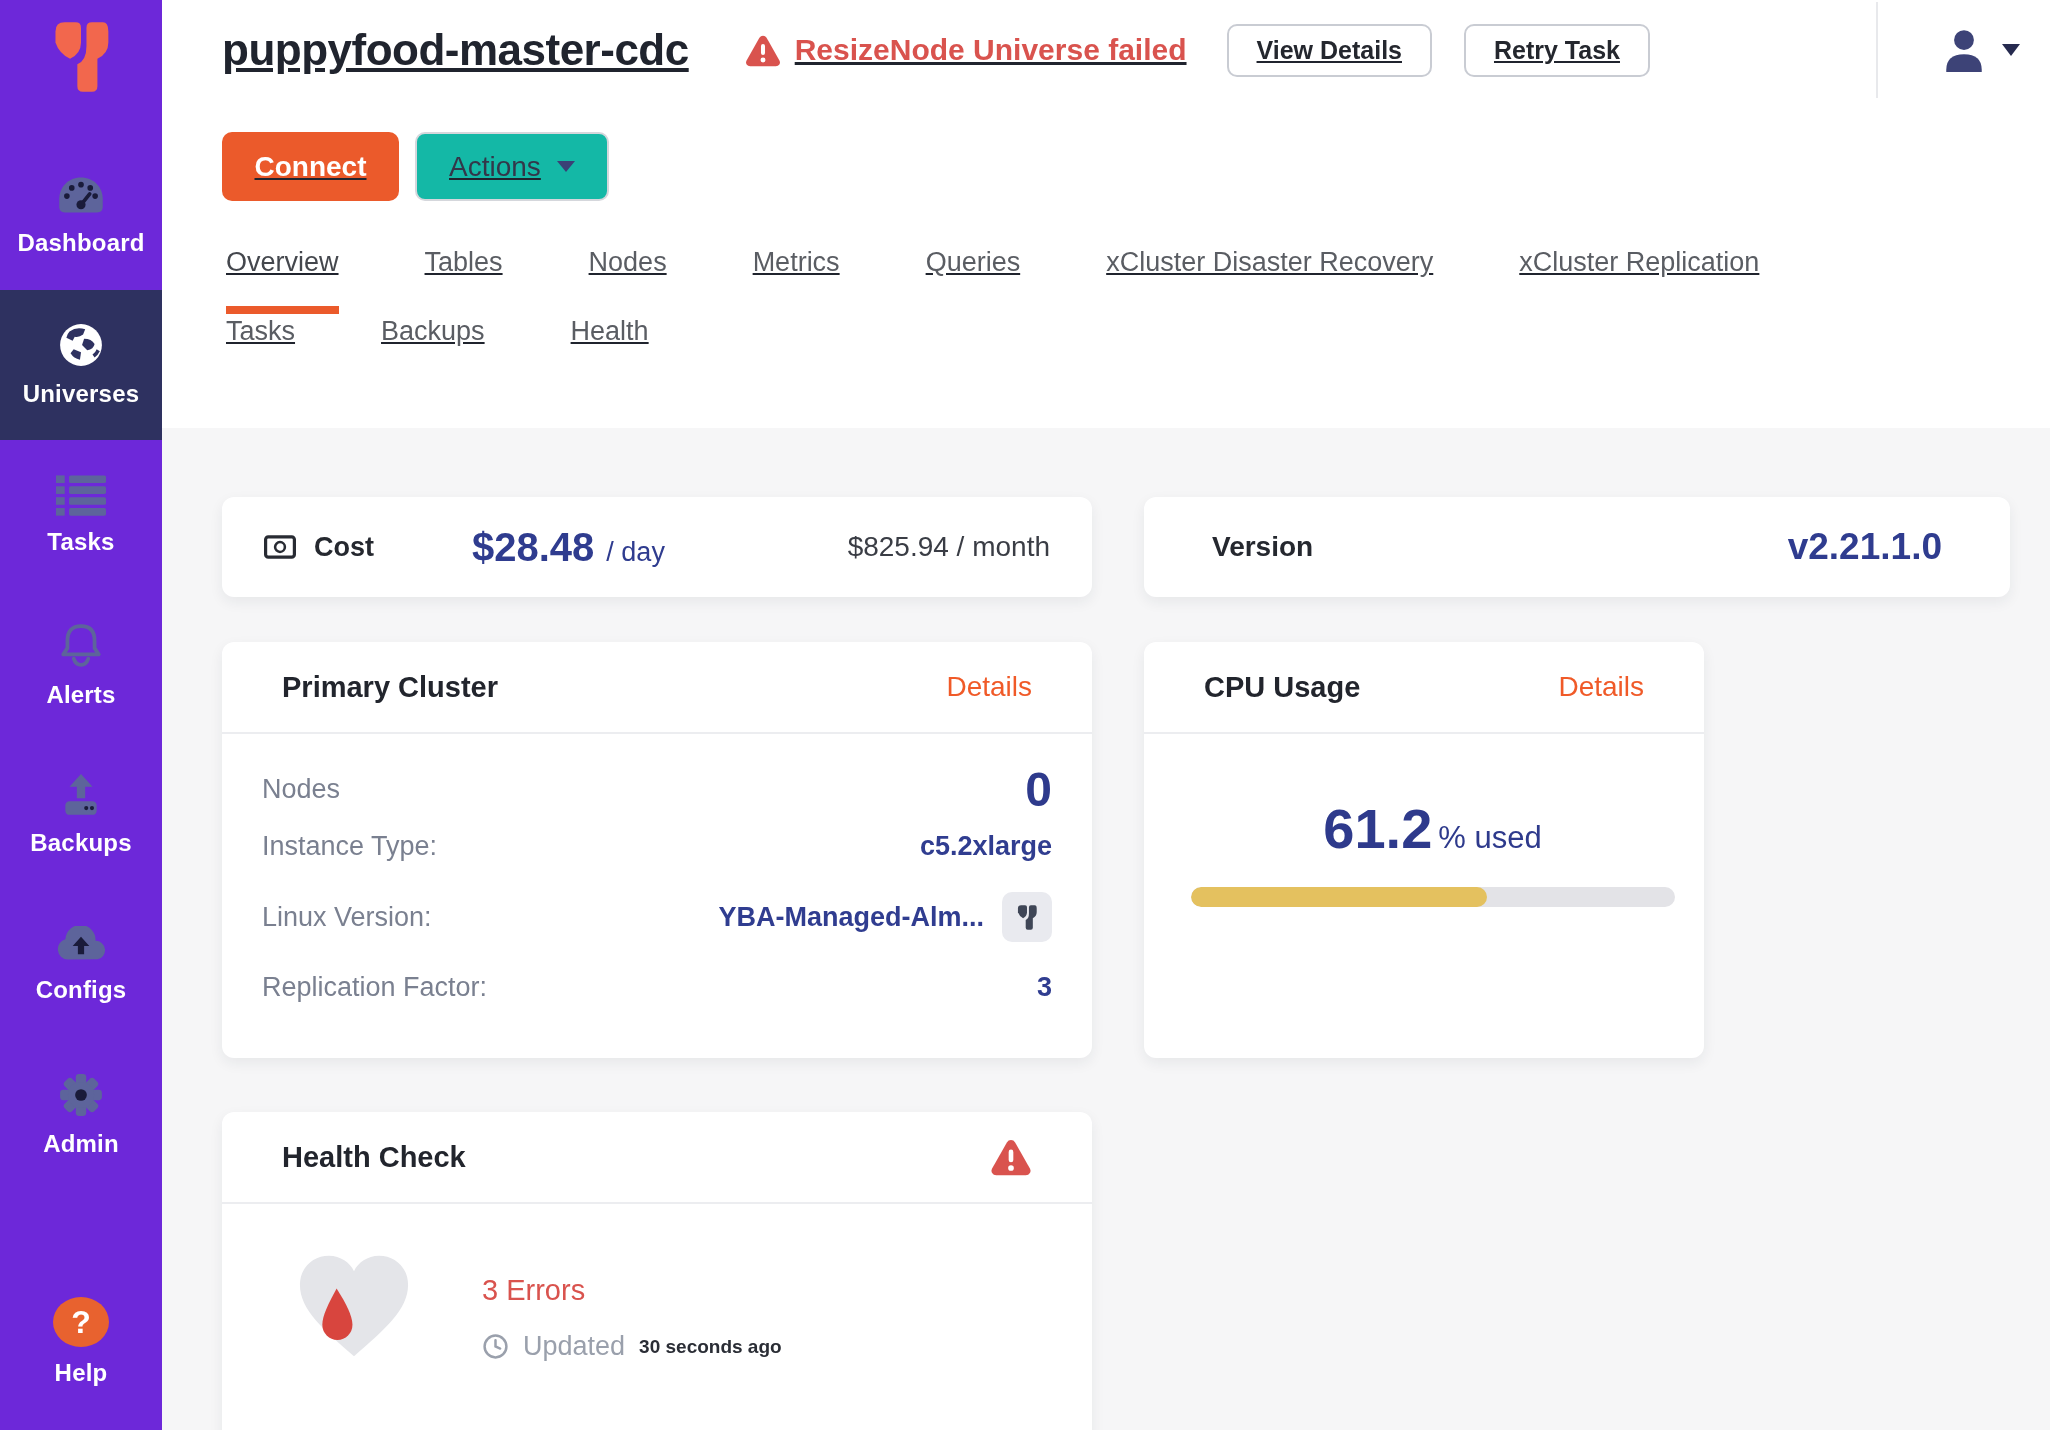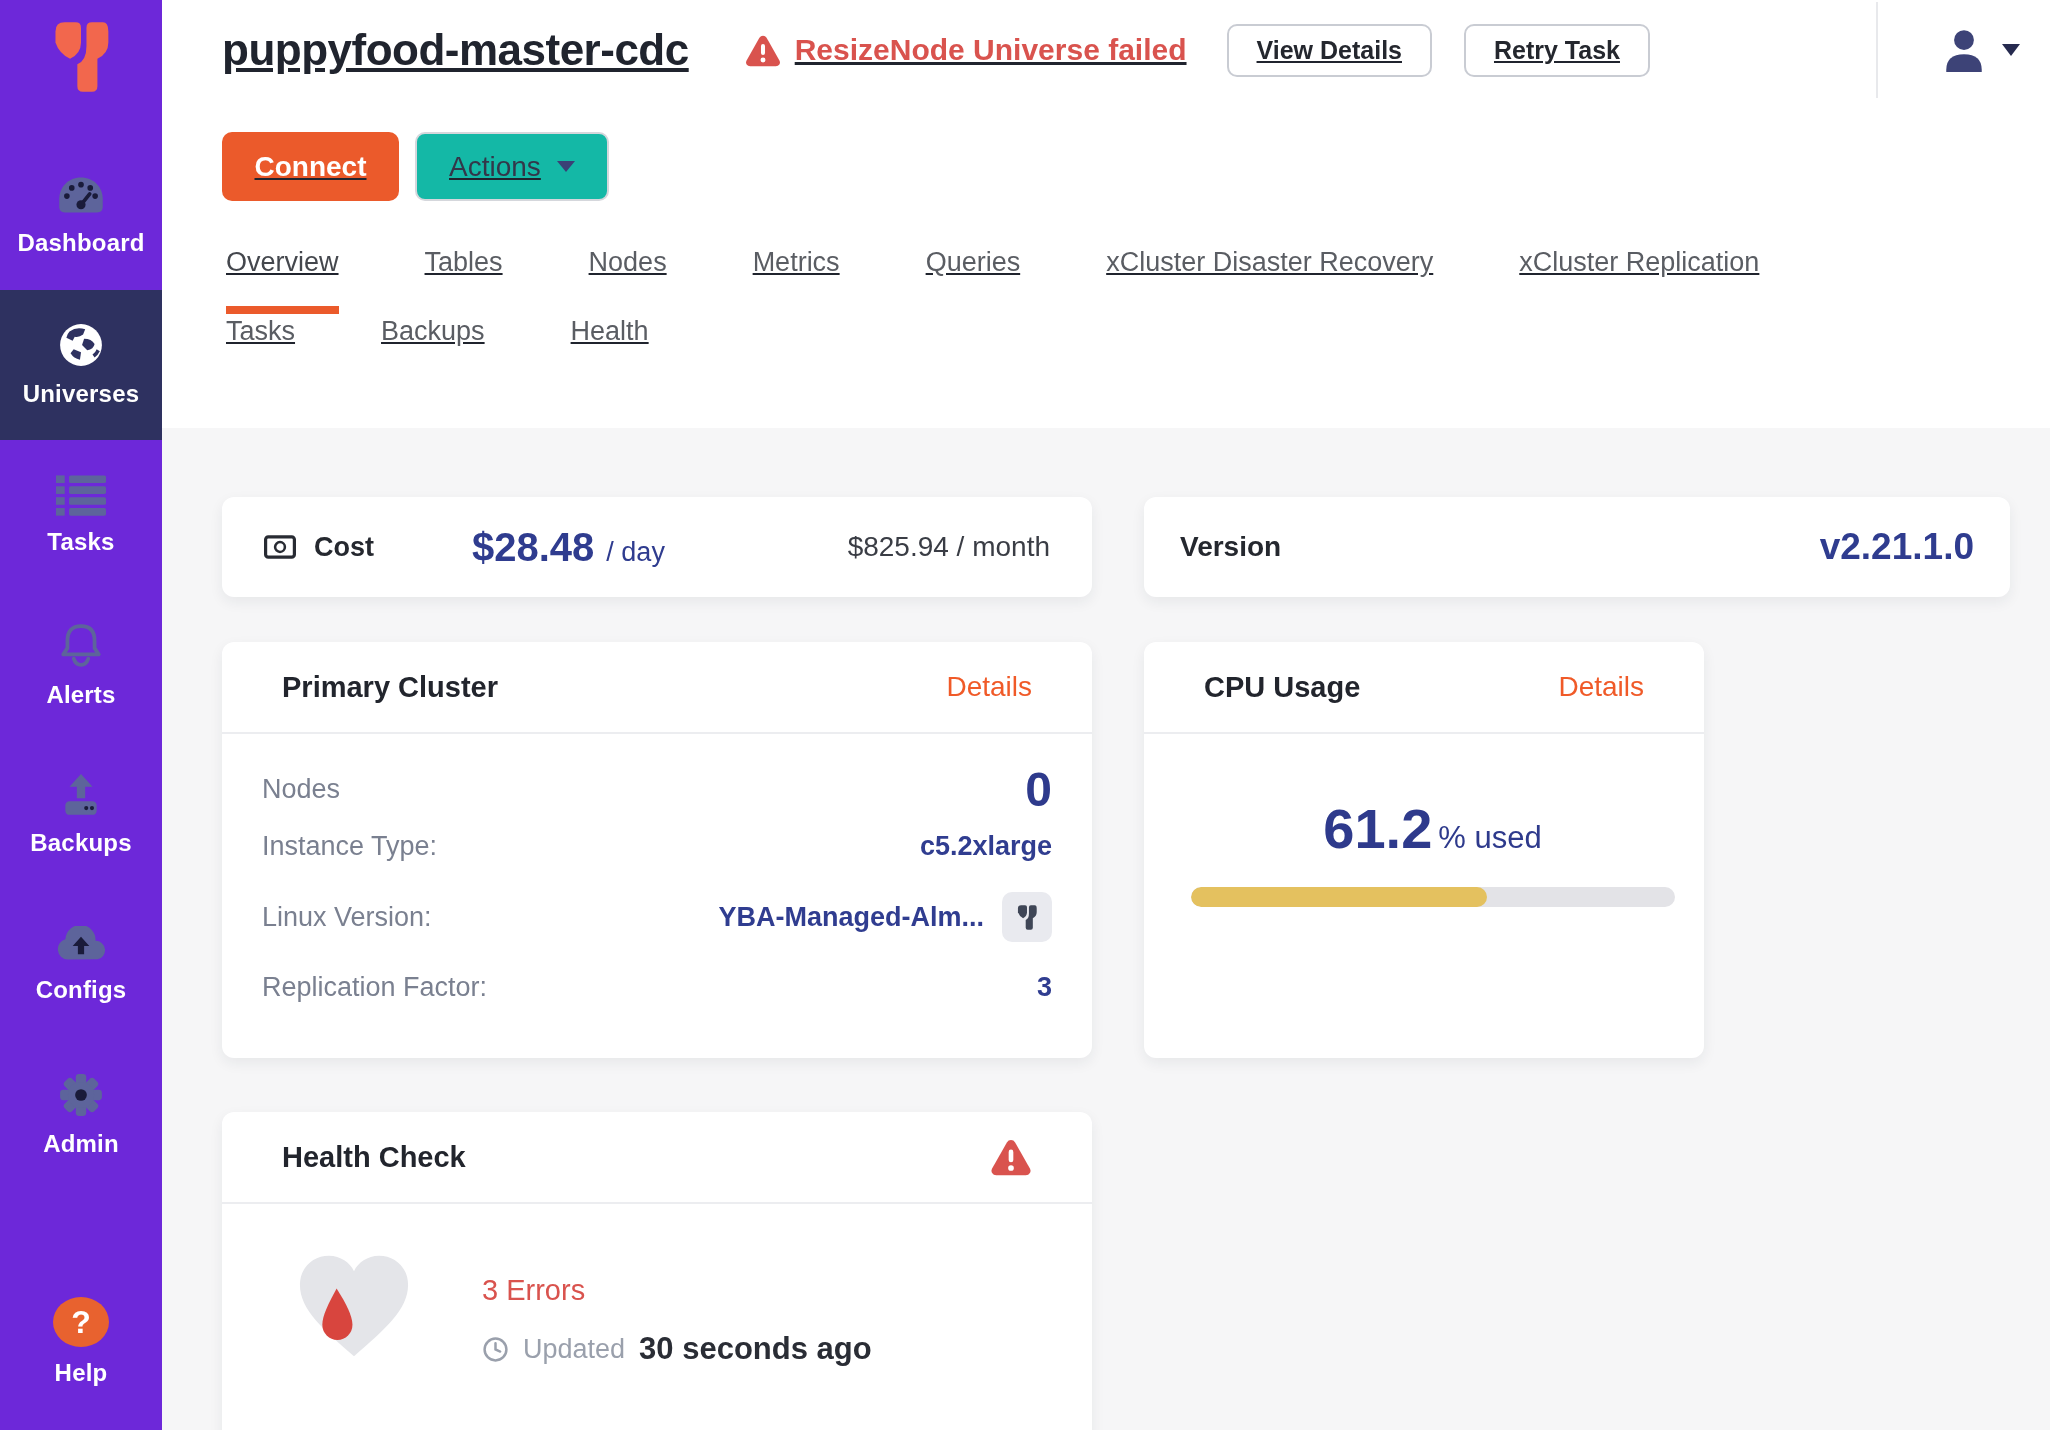--- a/index.html
+++ b/index.html
@@ -79,21 +79,21 @@
   }
   .tab.active { color: #44474D; border-bottom-color: #EB5A2B; }
 
   
   .content { position: absolute; left: 0; top: 428px; right: 0; bottom: 0; background: #F6F6F7; overflow: hidden; }
   .card {
     position: absolute; background: #fff; border-radius: 12px;
     box-shadow: 0 5px 14px rgba(35,40,60,0.07);
   }
   .card-cost    { left: 60px;  top: 69px;  width: 870px; height: 100px; display: flex; align-items: center; padding: 0 42px; }
-  .card-version { left: 982px; top: 69px;  width: 866px; height: 100px; display: flex; align-items: center; padding: 0 36px; }
+  .card-version { left: 982px; top: 69px;  width: 866px; height: 100px; display: flex; align-items: center; padding: 0 68px; }
   .card-primary { left: 60px;  top: 214px; width: 870px; height: 416px; }
   .card-cpu     { left: 982px; top: 214px; width: 560px; height: 416px; }
   .card-health  { left: 60px;  top: 684px; width: 870px; height: 430px; }
 
   .cost-label-group { display: flex; align-items: center; gap: 18px; width: 208px; }
   .cost-label { font-size: 27px; font-weight: 700; color: #25282F; }
   .cost-daily-group { display: flex; align-items: baseline; gap: 12px; }
   .cost-daily { font-size: 40px; font-weight: 700; color: #2F3C8F; }
   .cost-daily-unit { font-size: 27px; color: #2F3C8F; }
   .cost-monthly { margin-left: auto; font-size: 28px; color: #3A3D45; }
@@ -127,21 +127,21 @@
   .cpu-bar-track {
     margin-top: 26px; width: 484px; height: 20px; border-radius: 10px; background: #E3E3E7; overflow: hidden;
   }
   .cpu-bar-fill { height: 100%; border-radius: 10px; background: #E4C15F; width: 0; }
 
   .health-body { display: flex; align-items: flex-start; padding: 44px 40px 0 70px; }
   .health-text { margin-left: 66px; padding-top: 26px; }
   .health-errors { font-size: 29px; color: #D9534E; cursor: pointer; }
   .health-updated { display: flex; align-items: center; gap: 14px; margin-top: 24px; }
   .health-updated-prefix { font-size: 27px; color: #9AA0AC; }
-  .health-updated-value { font-size: 31px; font-weight: 600; color: #2A2D35; }
+  .health-updated-value { font-size: 19px; font-weight: 600; color: #2A2D35; }
 </style>
 </head>
 <body>
 
 <div class="sidebar">
   <div class="logo-wrap">
     <svg width="62" height="82" viewBox="0 0 34 44">
       <path d="M3 8 Q3 3 8 3 H14 Q17 3 17 6 V14 Q17 20 11 23 Q5 20 3 14 Z" fill="#F2674D"></path>
       <path d="M20 6 Q20 3 23 3 H29 Q32 3 32 8 V14 Q32 20 26 23 V38 Q26 41 23 41 H18 Q15 41 15 38 V26 Q20 24 20 16 Z" fill="#F2674D"></path>
     </svg>

